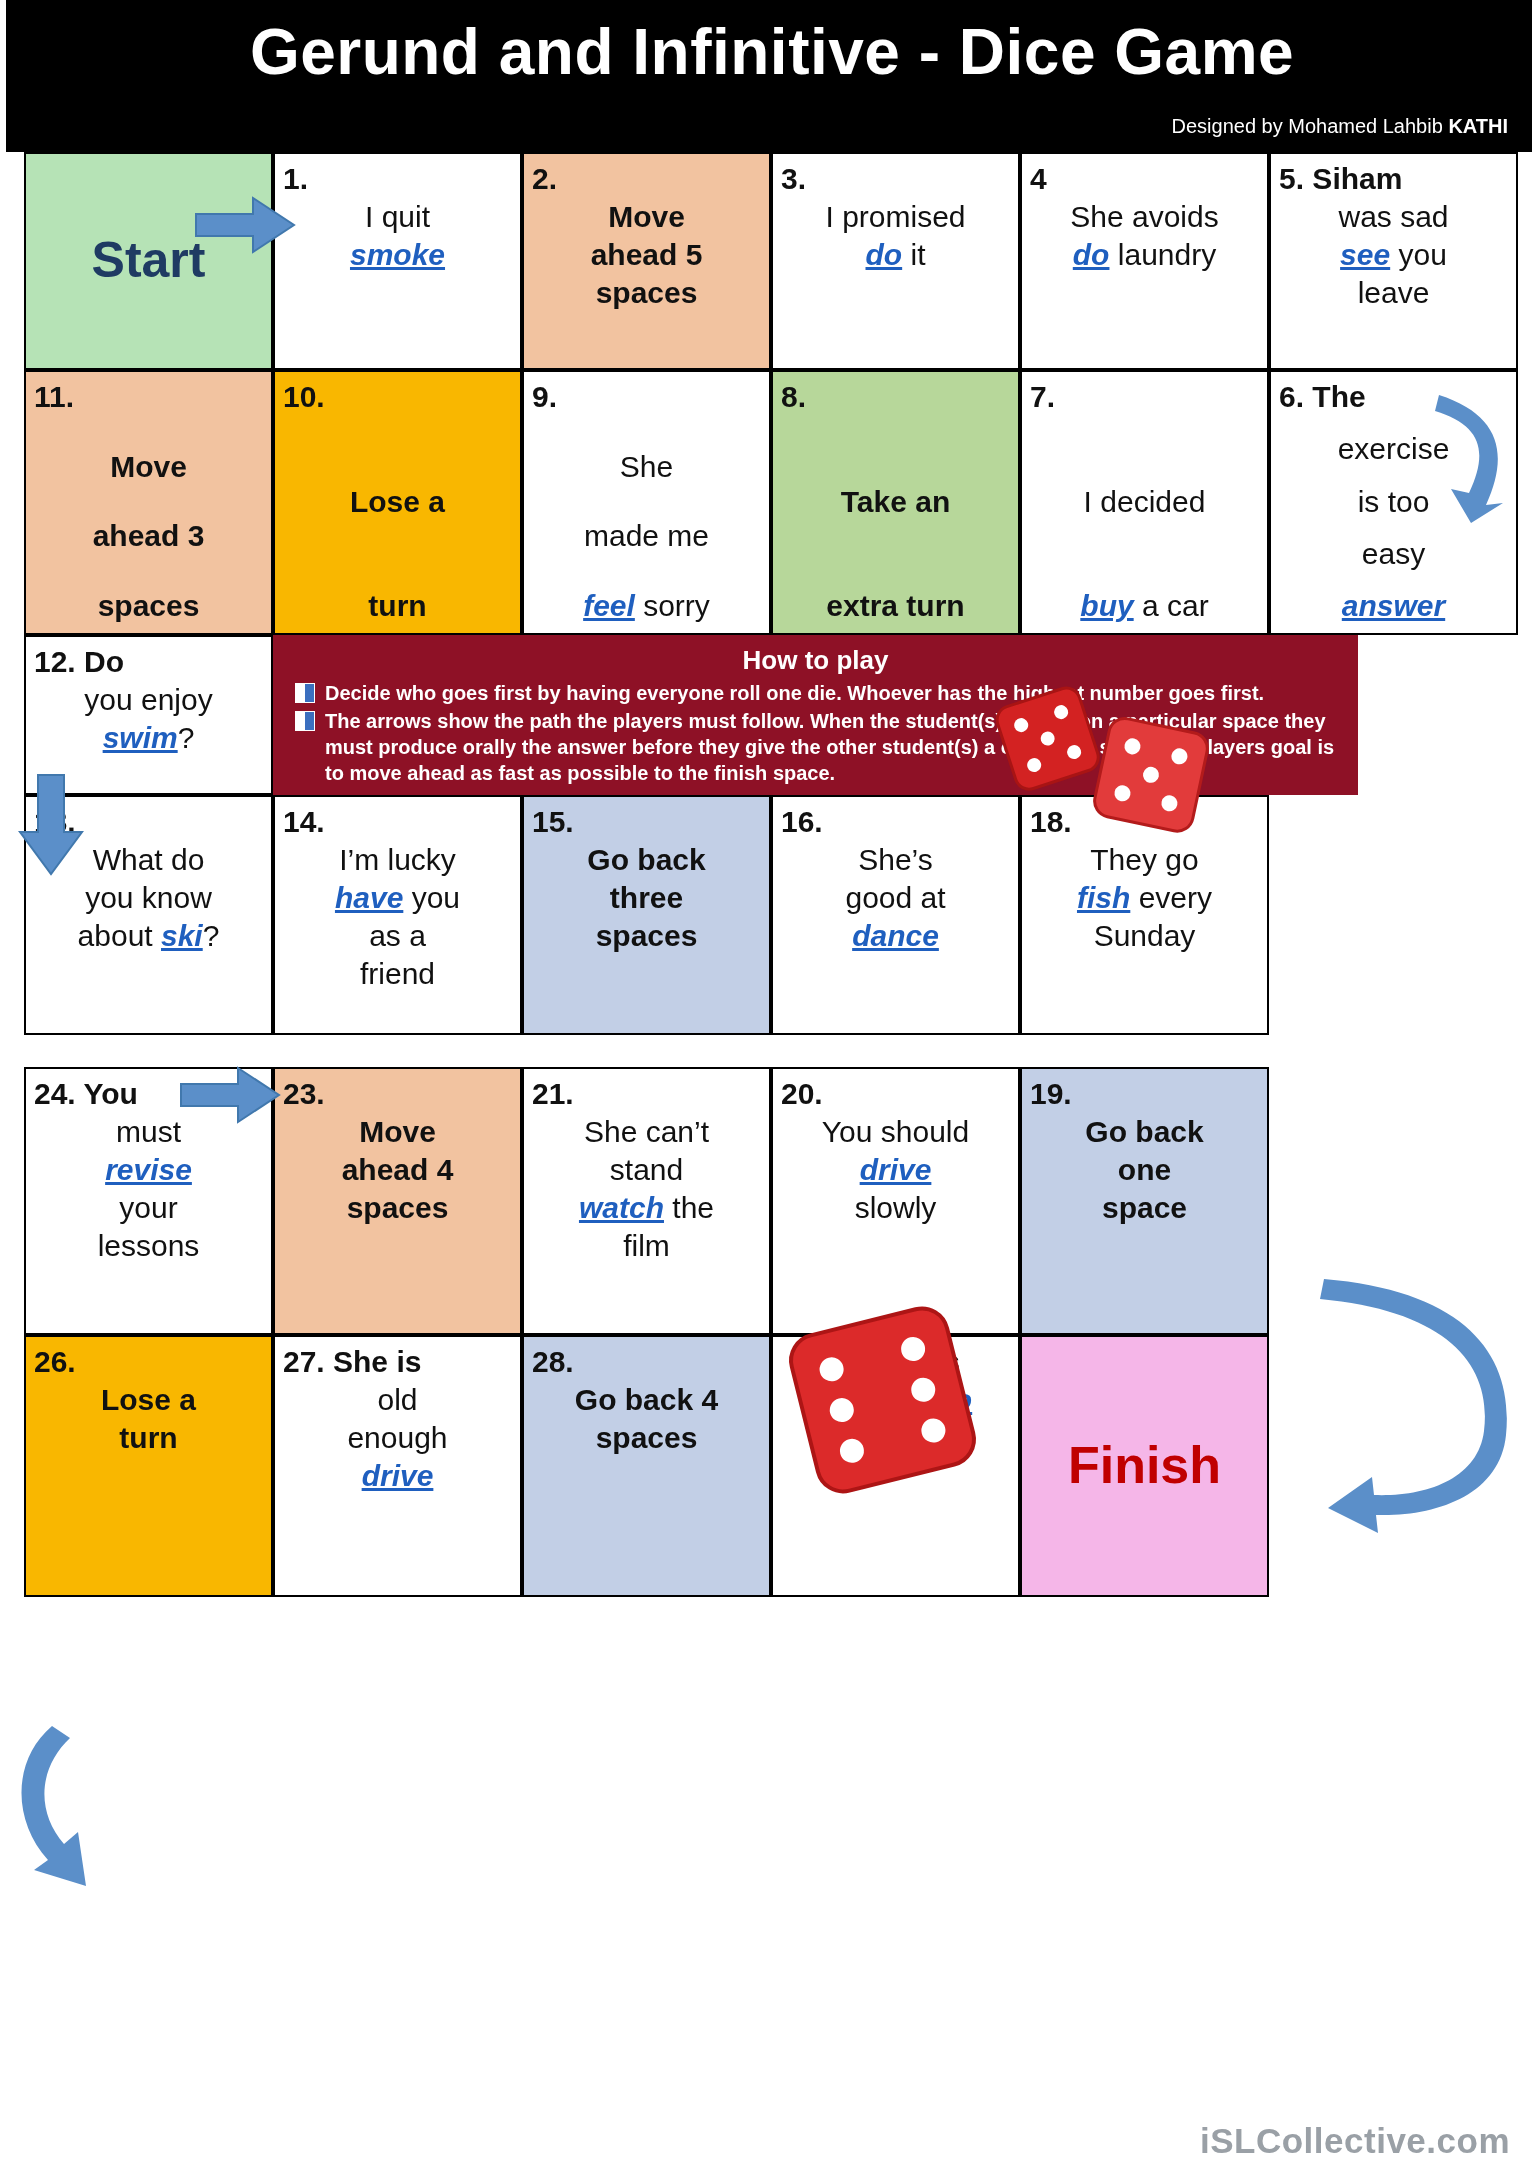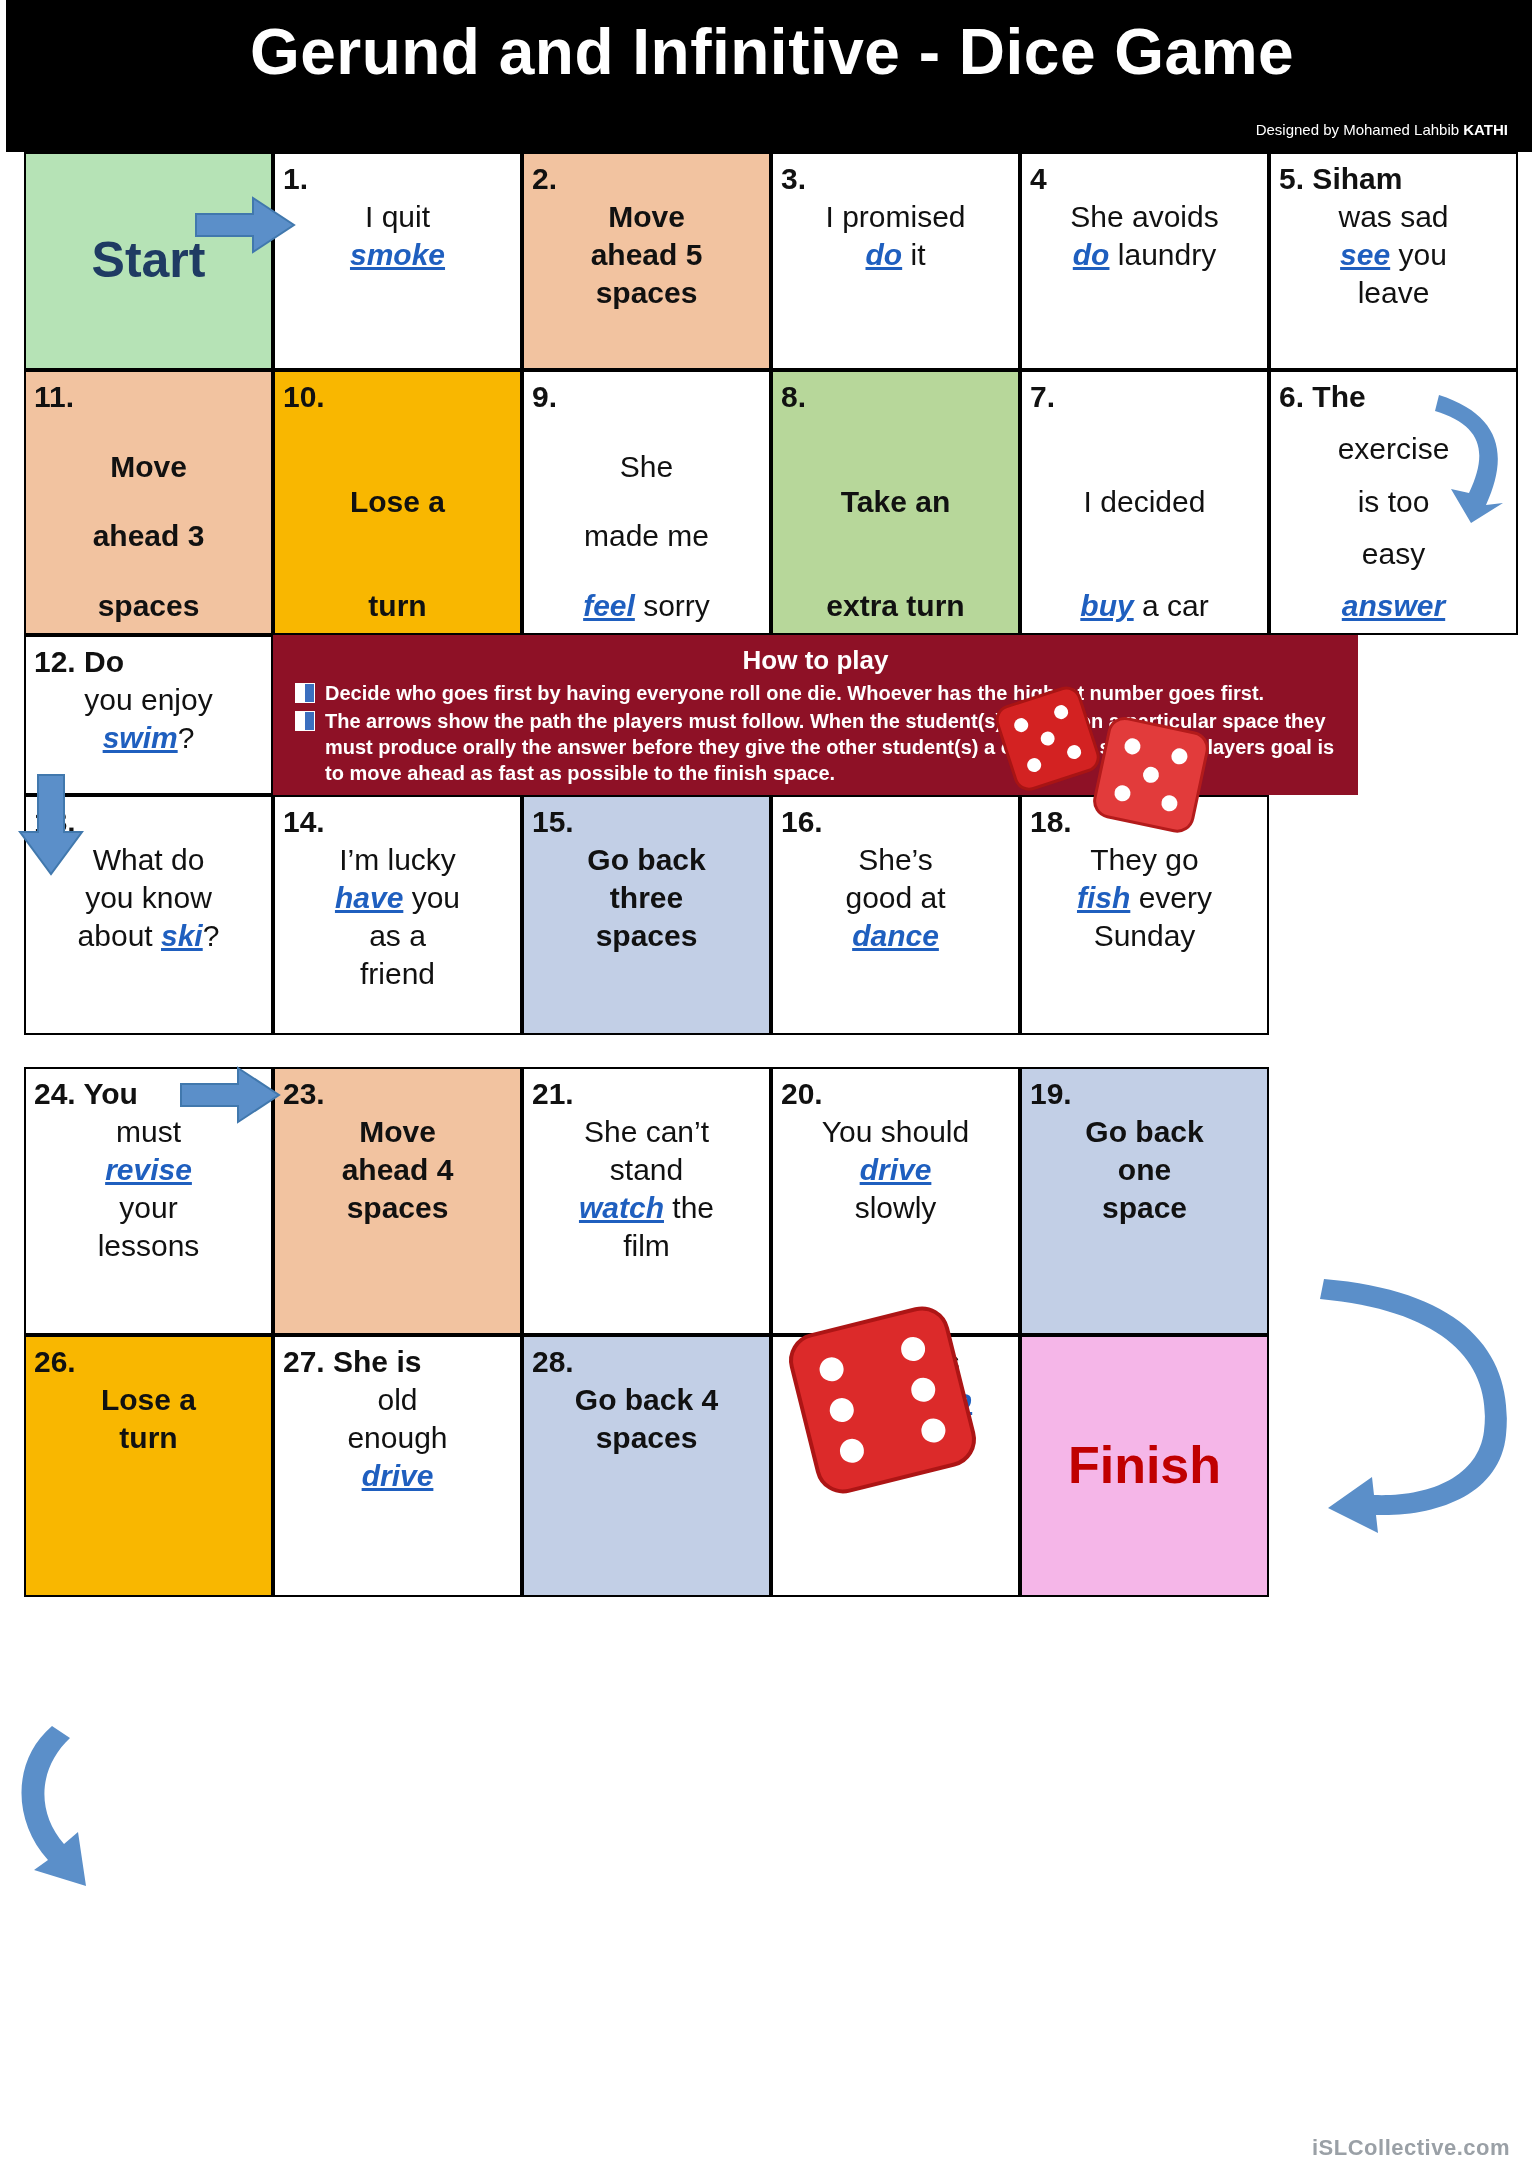--- a/index.html
+++ b/index.html
@@ -19,21 +19,21 @@
     padding:6px 28px 0 28px;
     position:relative;
   }
   .header h1{
     margin:0;text-align:center;
     font-size:64px;font-weight:bold;letter-spacing:.5px;
     line-height:92px;
   }
   .header .credit{
     position:absolute;right:30px;bottom:14px;
-    font-size:15px;font-weight:normal;
+    font-size:20px;font-weight:normal;
   }
   .header .credit b{font-weight:bold;}
 
   
   .board{position:relative;padding:0 18px;box-sizing:border-box;}
   .row{display:flex;}
   .cell{
     box-sizing:border-box;
     border:2px solid #000;
     width:249px;
@@ -98,21 +98,21 @@
       linear-gradient(to right,#fff 50%,#3b6fbf 50%) ,
       #3b6fbf;
     border:1px solid #fff;
     box-sizing:border-box;
   }
 
   
   .arrow{position:absolute;pointer-events:none;}
   .watermark{
     position:absolute;right:28px;bottom:6px;
-    font-size:22px;color:#9aa0a6;font-weight:bold;
+    font-size:35px;color:#9aa0a6;font-weight:bold;
     letter-spacing:.5px;
   }
   .die{position:absolute;pointer-events:none;}
 </style>
 </head>
 <body>
 
 <div class="sheet">
 
   <div class="header">

